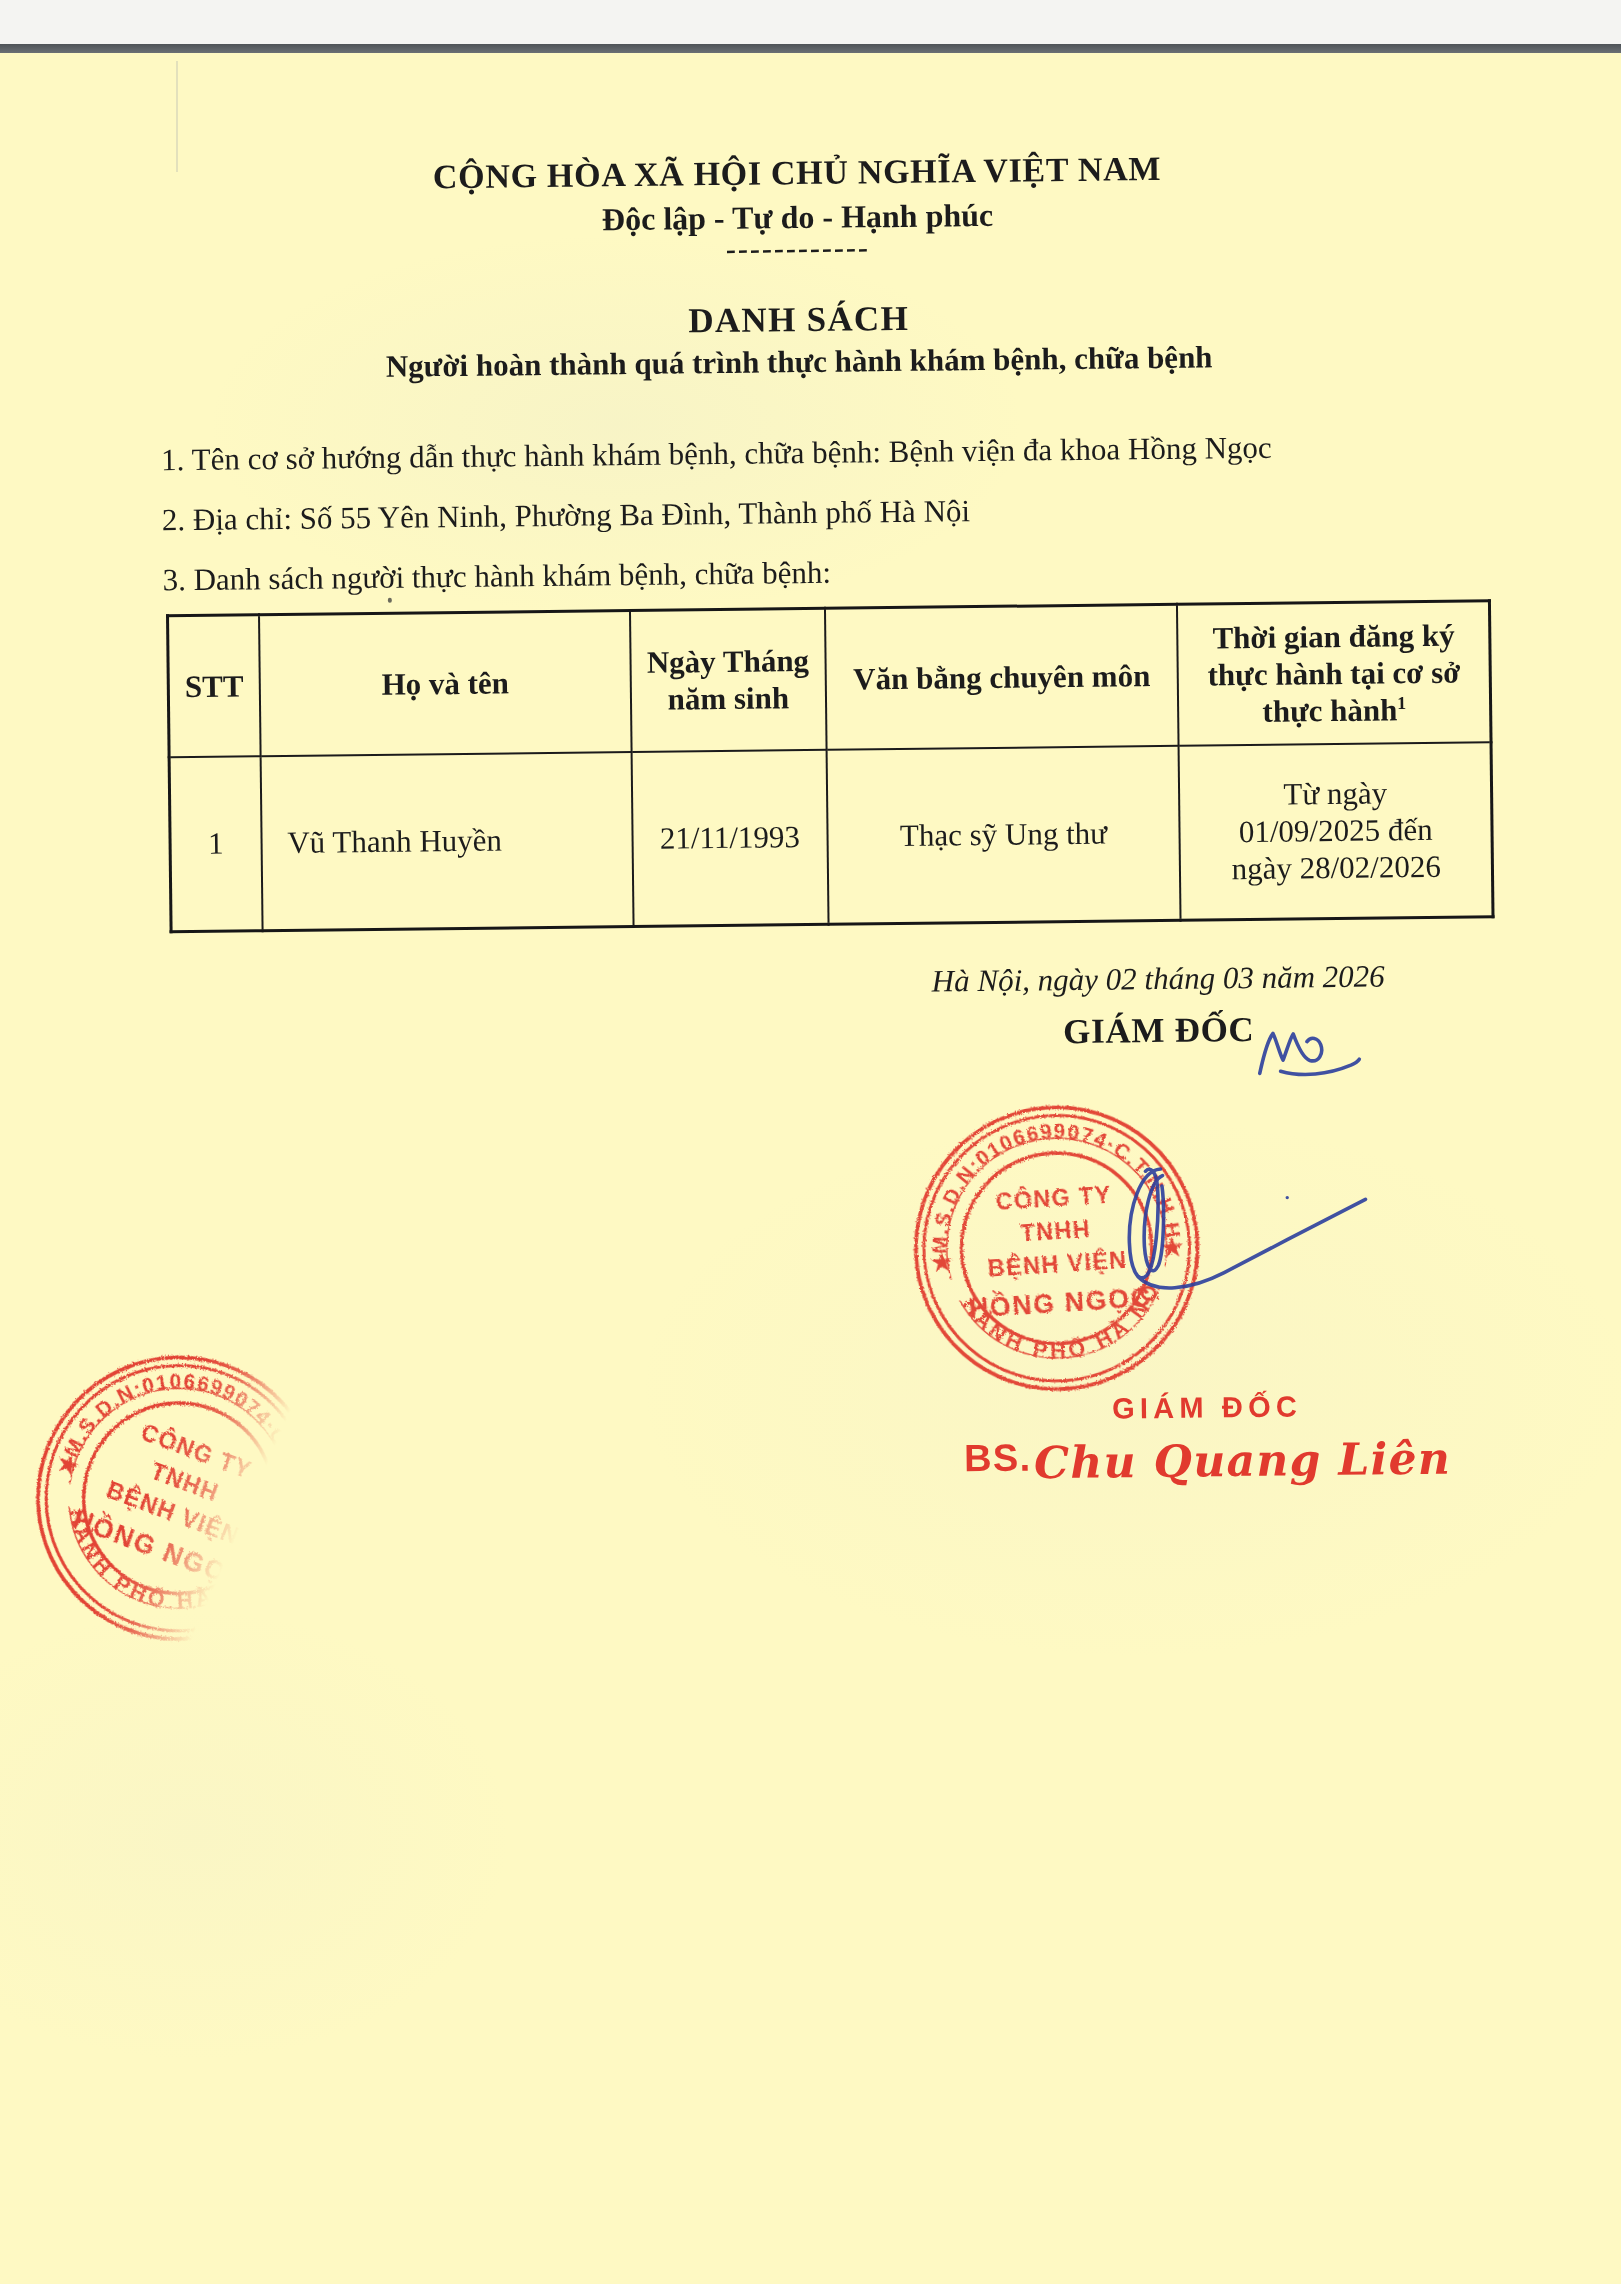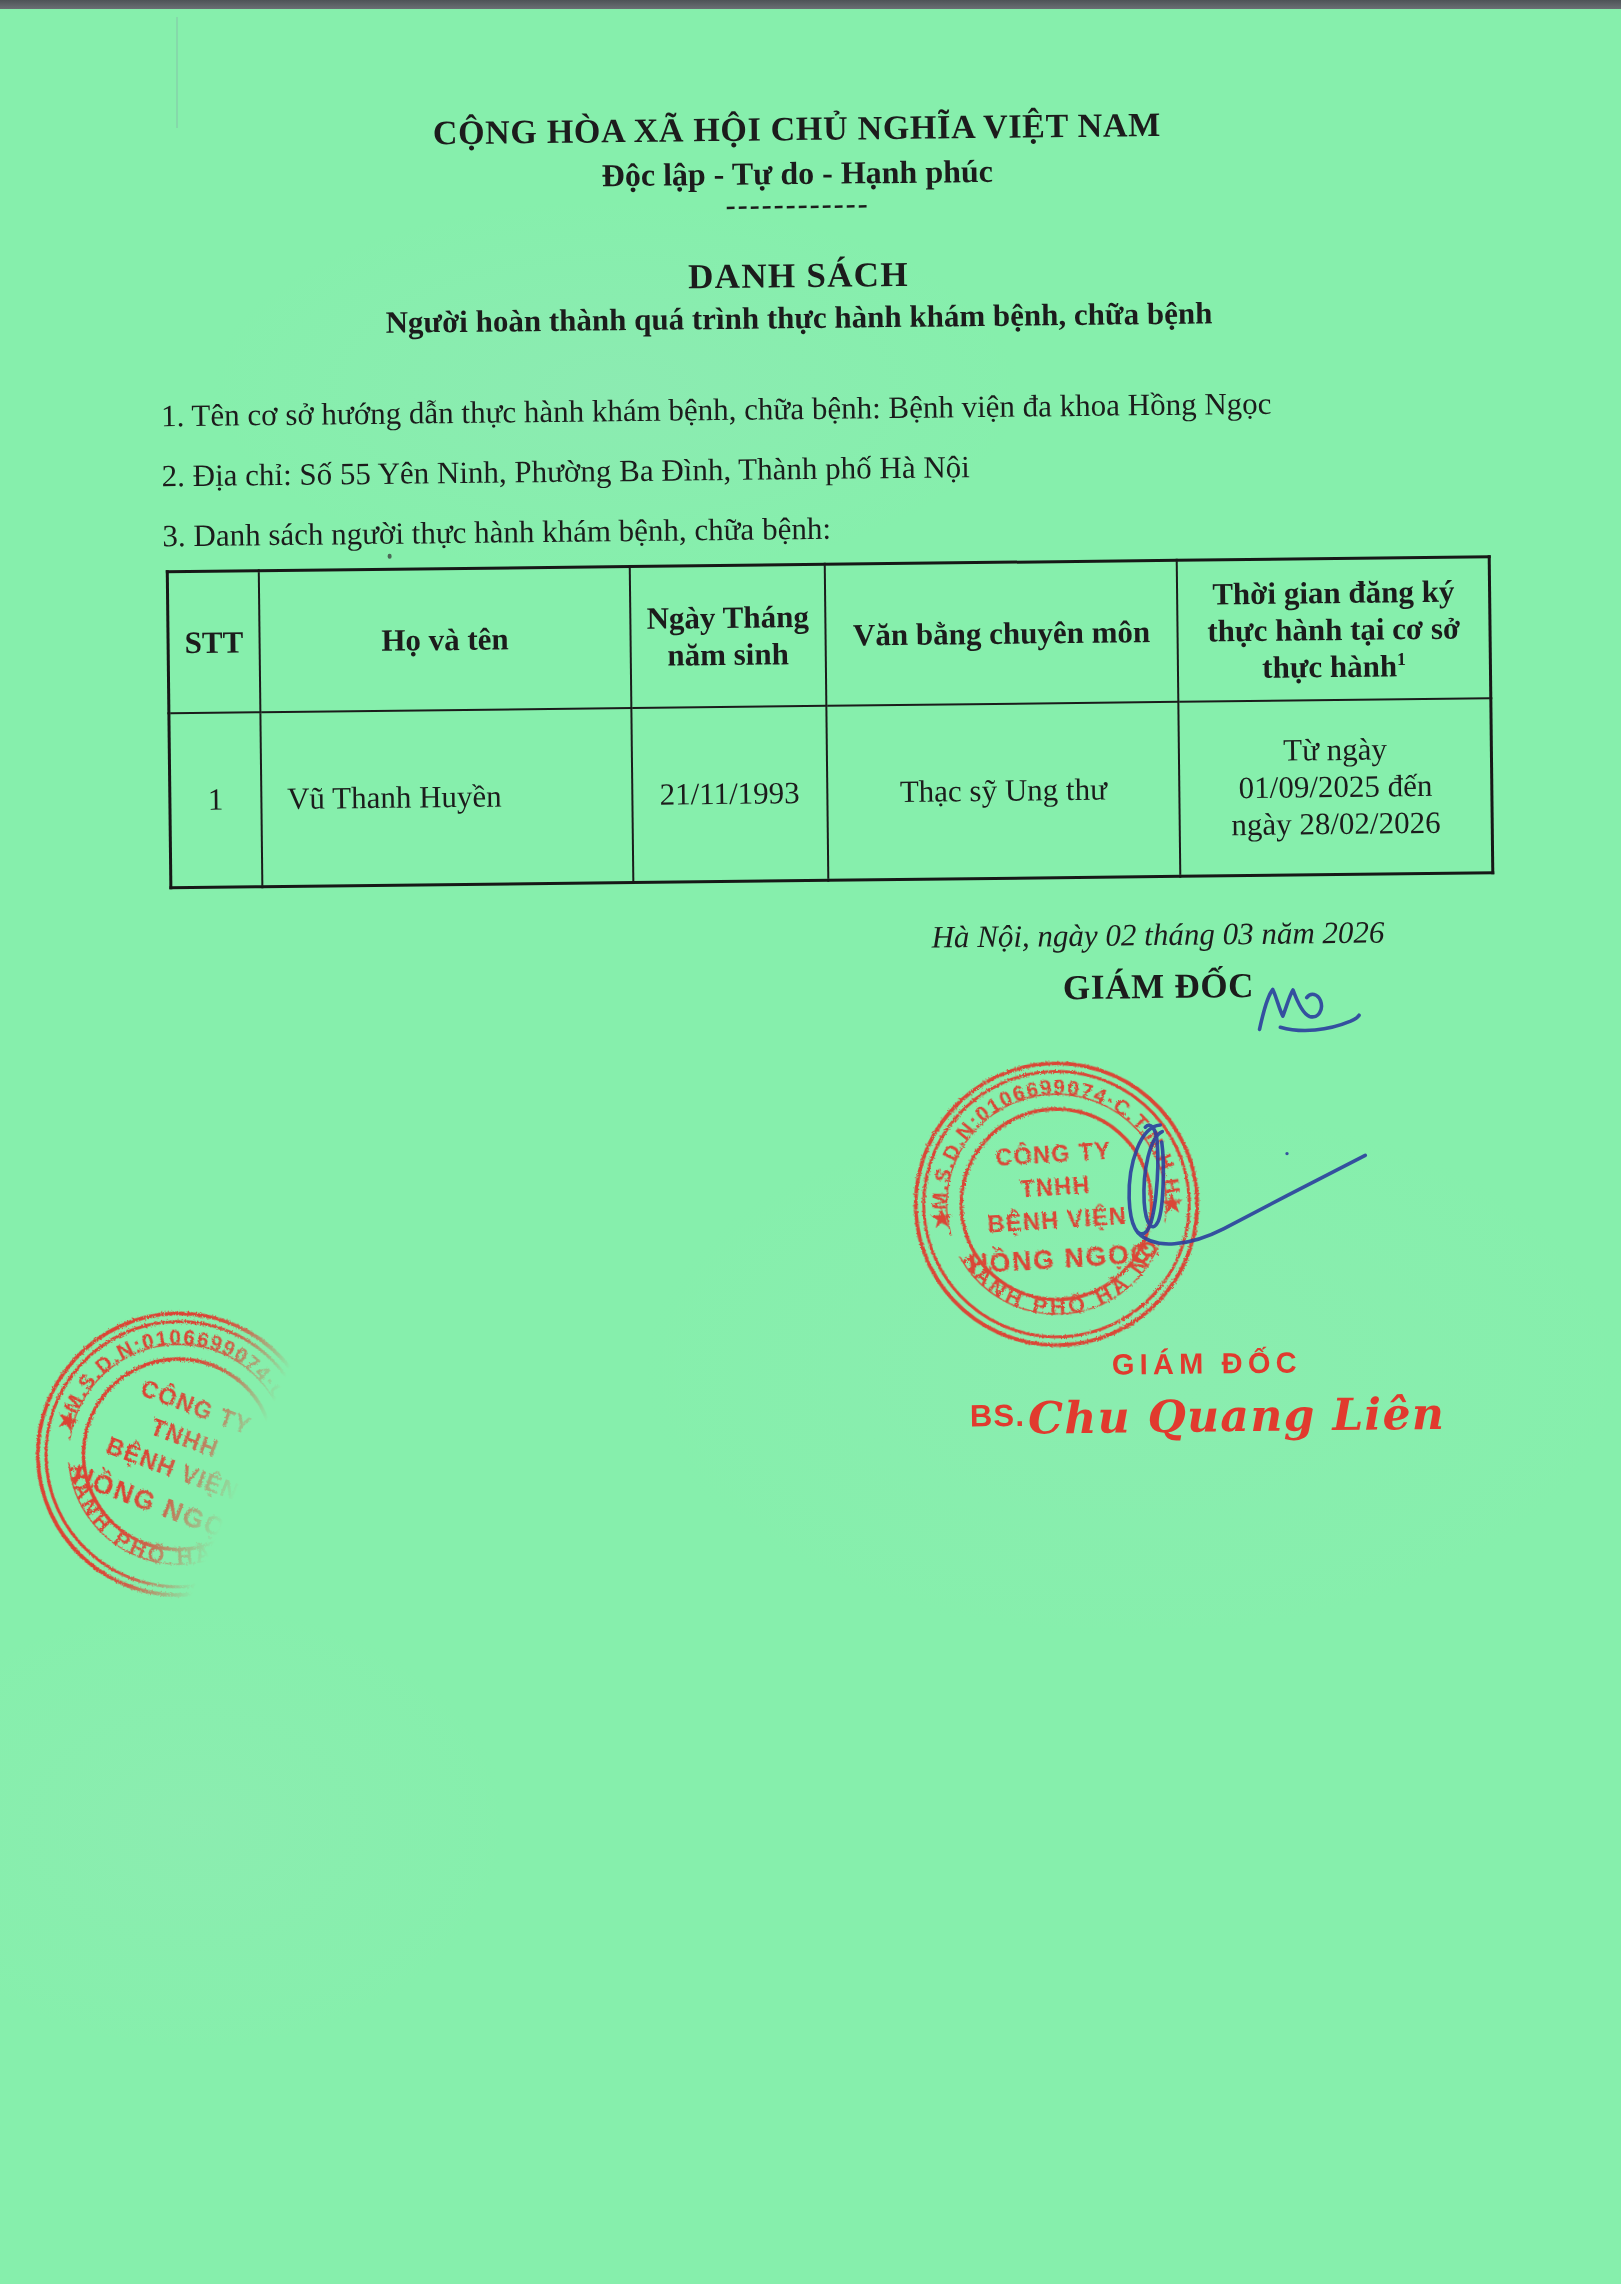--- a/index.html
+++ b/index.html
@@ -4,21 +4,21 @@
 <style>
   html,body{margin:0;padding:0;}
   body{
     width:1621px;height:2284px;overflow:hidden;position:relative;
     background:#f4f4f2;
     font-family:"Liberation Serif","DejaVu Serif",serif;
     color:#1c1c1c;
     -webkit-font-smoothing:antialiased;
   }
   .page{
-    position:absolute;inset:0;background:#86efac;
+    position:absolute;inset:0;background:#fef9c3;margin-top:44px;
   }
   
   .page::before{
     content:"";position:absolute;inset:0;pointer-events:none;
     background:
       radial-gradient(587px 274px at 38% 17%, rgba(190,200,225,.10), transparent 70%),
       radial-gradient(718px 392px at 70% 60%, rgba(200,205,220,.07), transparent 70%),
       radial-gradient(457px 326px at 12% 80%, rgba(205,210,222,.08), transparent 70%);
   }
   .scan-bar{
@@ -71,21 +71,21 @@
     -webkit-mask-image:linear-gradient(93deg,#000 40%,rgba(0,0,0,.82) 52%,transparent 72%);
     mask-image:linear-gradient(93deg,#000 40%,rgba(0,0,0,.82) 52%,transparent 72%);
   }
   .stamp svg text{font-family:"Liberation Sans","DejaVu Sans",sans-serif;}
   
   .red-caption{position:absolute;top:1352px;left:942px;width:522px;text-align:center;}
   .red-title{font-family:"Liberation Sans","DejaVu Sans",sans-serif;
     font-size:29px;font-weight:bold;letter-spacing:5.2px;color:#e13a2e;}
   .red-name-line{margin-top:10.4px;color:#e13a2e;white-space:nowrap;}
   .red-name-prefix{font-family:"Liberation Sans","DejaVu Sans",sans-serif;
-    font-size:31px;font-weight:bold;letter-spacing:1.3px;vertical-align:7.8px;}
+    font-size:38px;font-weight:bold;letter-spacing:1.3px;vertical-align:7.8px;}
   .red-name{font-family:"DejaVu Serif","Liberation Serif",serif;
     font-size:44px;font-style:italic;font-weight:bold;letter-spacing:1.3px;}
   
   .signature-svg{position:absolute;left:1031px;top:940px;}
 </style>
 </head>
 <body>
 
 <div class="page">
   <div class="scan-bar"></div>

